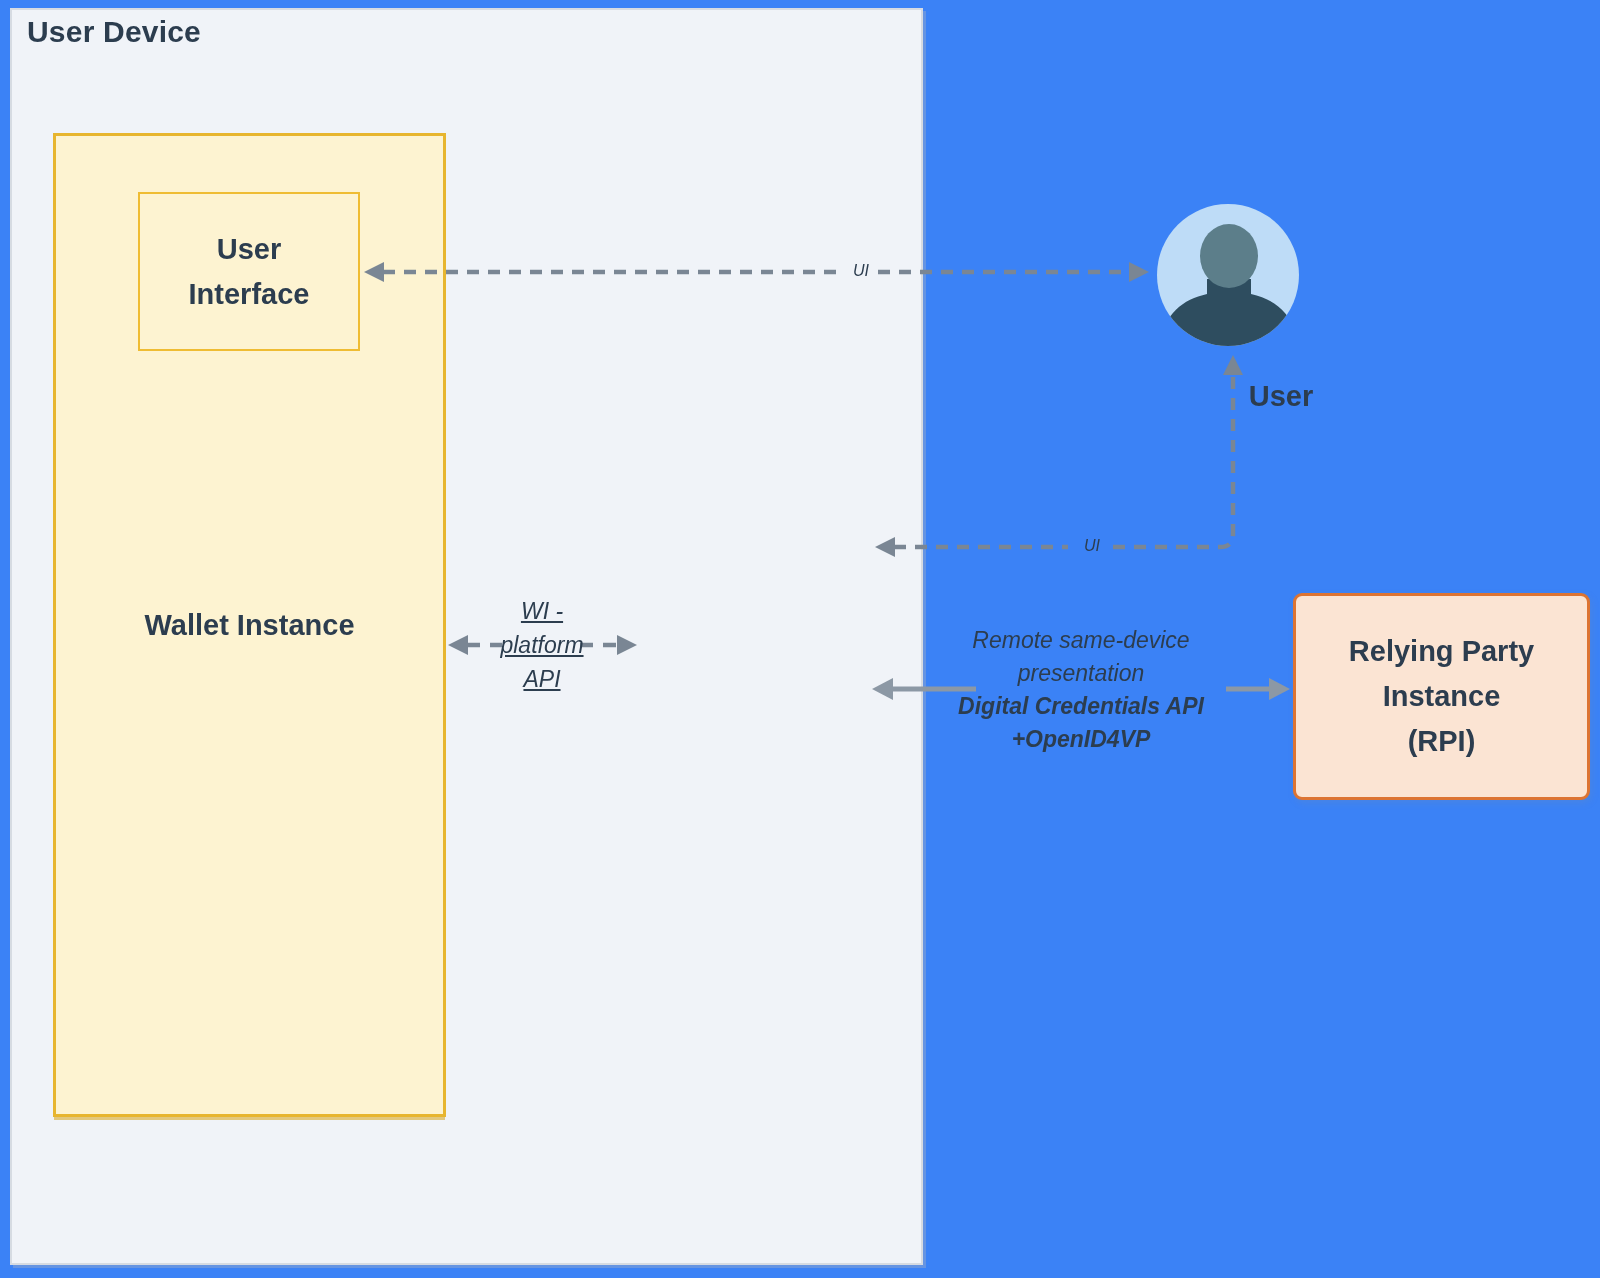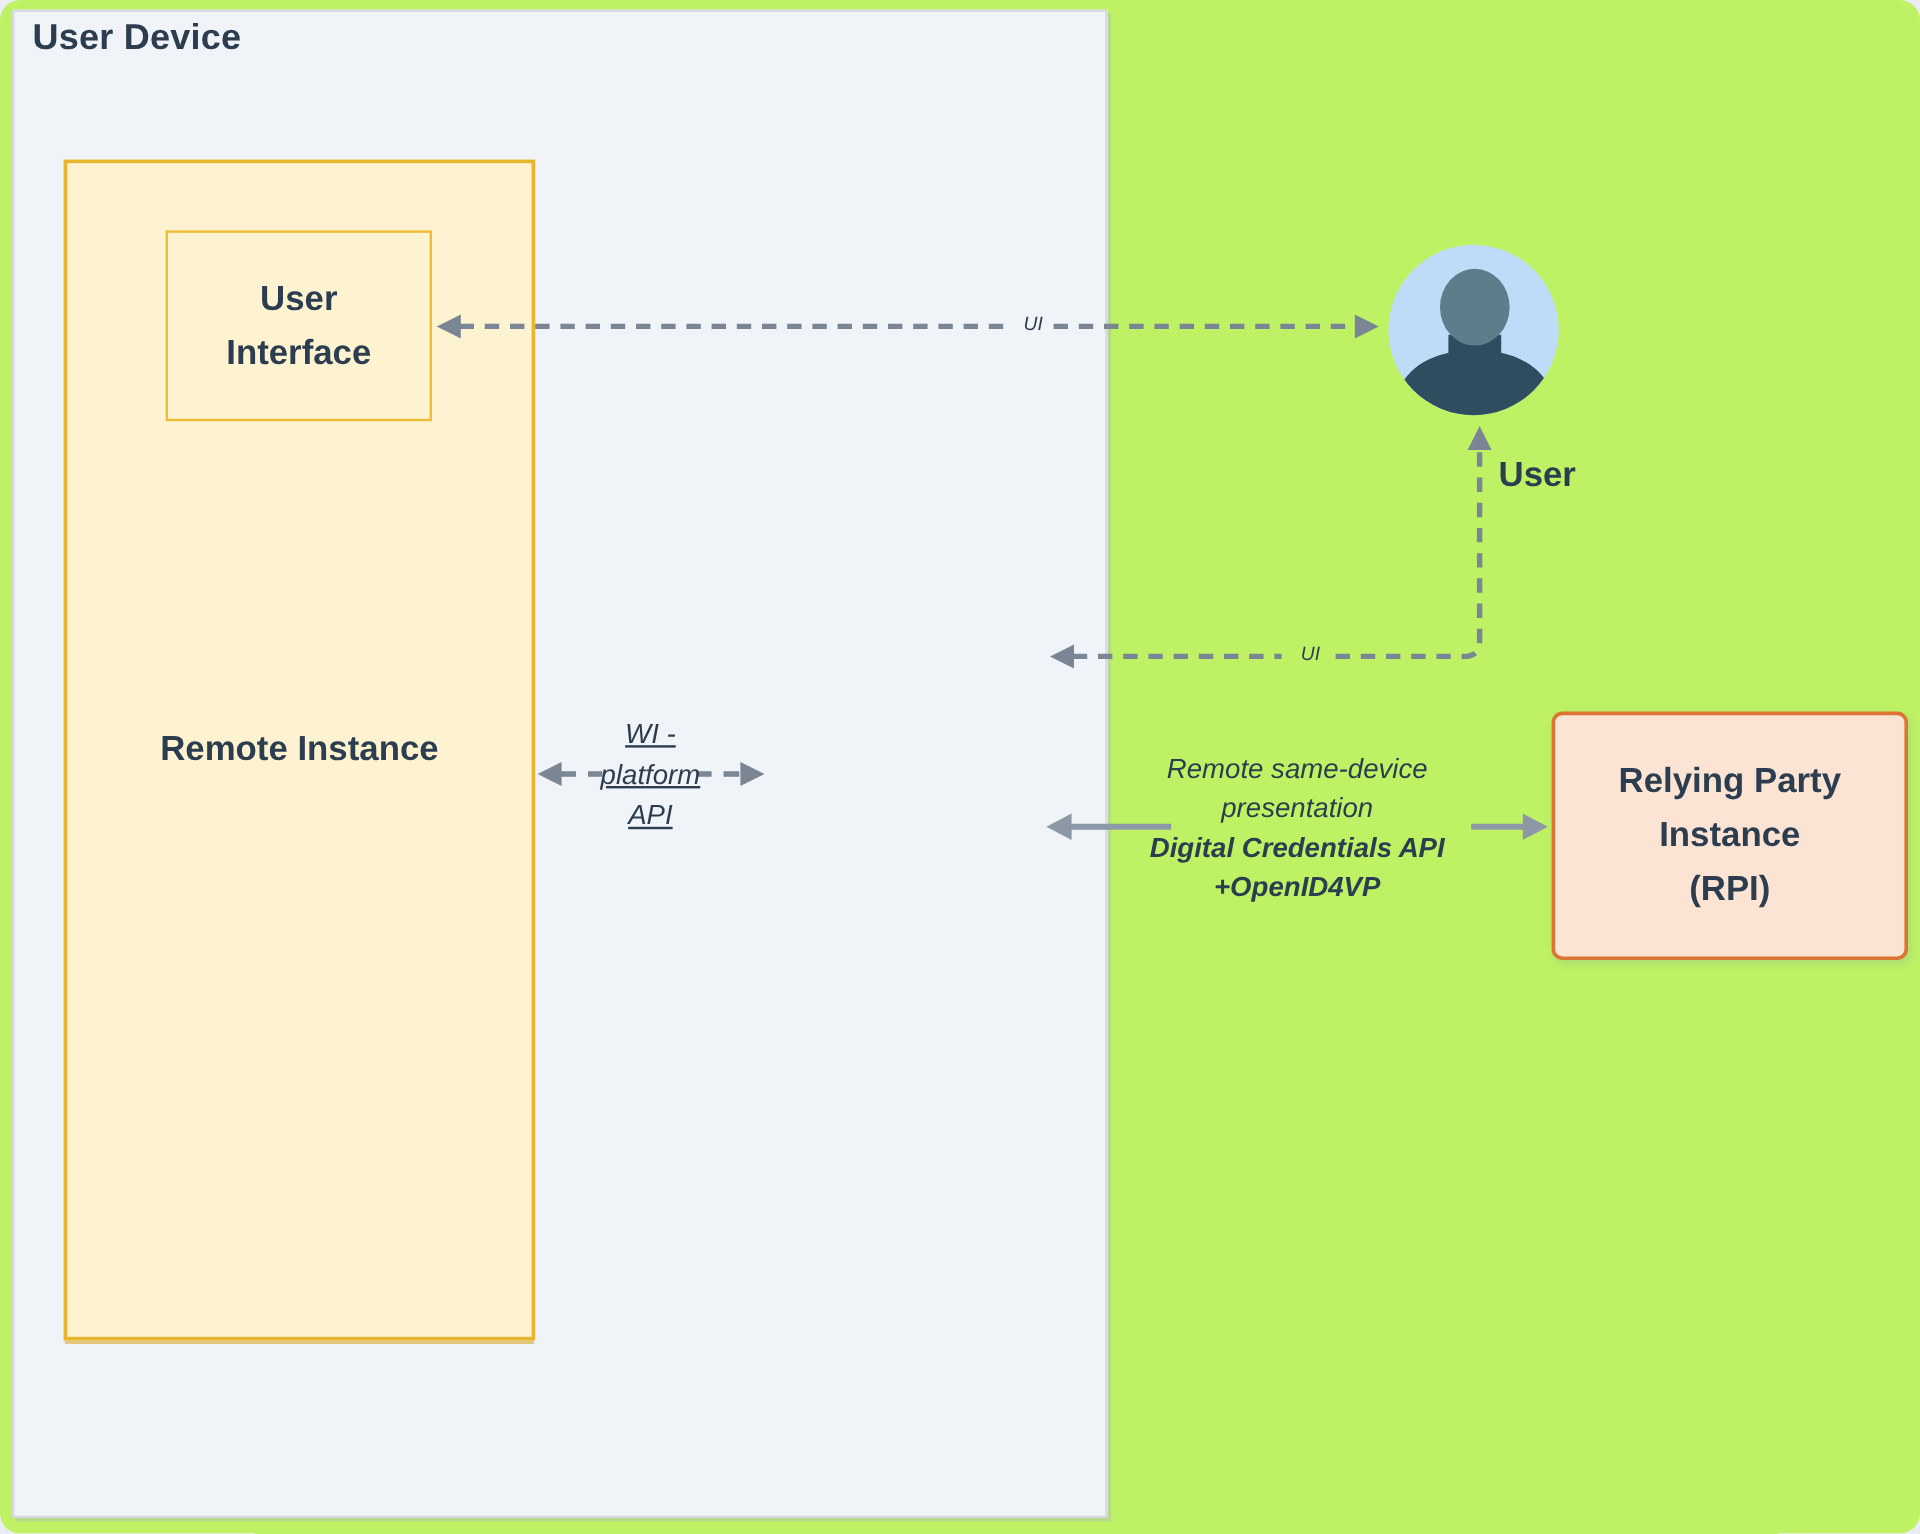--- a/index.html
+++ b/index.html
@@ -1,21 +1,20 @@
 <!DOCTYPE html>
 <html><head>
 <meta charset="utf-8">
 <style>
   html,body{margin:0;padding:0;background:#eaeef4;}
   .canvas{
     position:relative;width:1600px;height:1278px;overflow:hidden;
-    background:#bef264;
+    background:#3b82f6;
     font-family:"Liberation Sans",sans-serif;
     color:#2c3d4f;
-    border-radius:17px;
   }
   .outer-box{
     position:absolute;left:10px;top:8px;width:909px;height:1253px;
     background:#f0f3f8;border:2px solid #d6dbe2;
     box-shadow:3px 3px 0 rgba(172,180,194,.38);
   }
   .outer-title{
     position:absolute;left:15px;top:5px;
     font-size:30px;font-weight:700;letter-spacing:.2px;
   }
@@ -68,21 +67,21 @@
   <div class="outer-box">
     <div class="outer-title">User Device</div>
   </div>
 
   <div class="wallet-box">
     <div class="ui-box">
       <div class="box-line">User</div>
       <div class="box-line">Interface</div>
     </div>
     <div class="wallet-label">
-      <div class="box-line">Remote Instance</div>
+      <div class="box-line">Wallet Instance</div>
     </div>
   </div>
 
 
   <div class="rounded-box rpi-box">
     <div class="box-line">Relying Party</div>
     <div class="box-line">Instance</div>
     <div class="box-line">(RPI)</div>
   </div>
 

